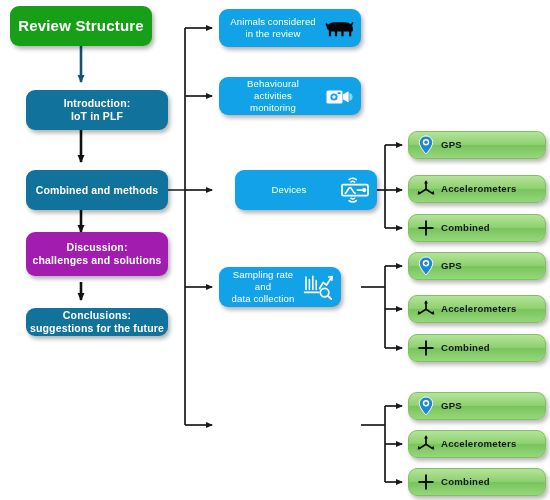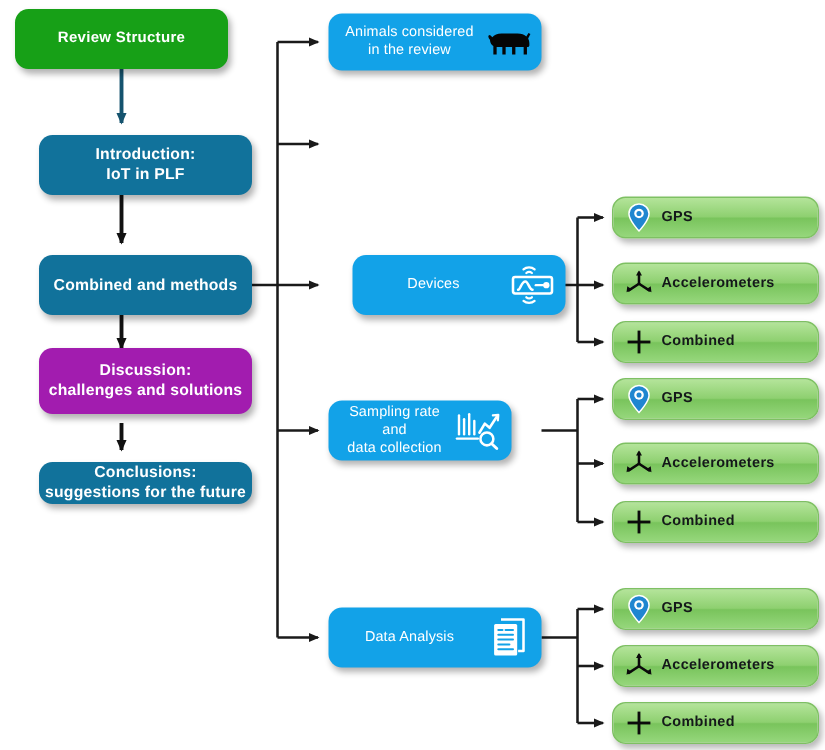--- a/index.html
+++ b/index.html
@@ -36,21 +36,21 @@
     border-radius: 9px;
     line-height: 1.22;
     z-index: 3;
   }
 
   
   .node.root {
     background: #17A017;
     color: #ffffff;
     font-weight: bold;
-    font-size: 10px;
+    font-size: 15px;
     letter-spacing: .2px;
     box-shadow: 2px 3px 4px rgba(0,0,0,.30);
     align-items: center;
   }
 
   
   .node.spine {
     background: #11729B;
     color: #ffffff;
     font-weight: bold;
@@ -197,20 +197,33 @@
           L26.3,14.4 L26.3,19.3 L24.1,19.3 L24.1,14.4 L18.6,14.4 L18.6,19.3
           L16.4,19.3 L16.4,14.4 L12.1,14.4 L12.1,19.3 L9.9,19.3 L9.9,14.4
           L6.1,14.4 L6.1,19.3 L3.9,19.3 L3.9,13.6 C2.5,12.8 1.7,11.4 1.7,9.8
           C1.7,8.9 1.9,8.2 2.3,7.6 Z"></path>
         <path fill="#050505" d="M1.6,6.3 C0.9,6.3 0.4,6.9 0.6,7.6
           C0.9,8.8 1.6,9.7 2.6,10.2 L3.4,8.0 C2.9,7.4 2.3,6.7 1.6,6.3 Z"></path>
       </svg>
     </span>
   </div>
 
+  <div class="node branch" id="n-branch-1" style="left: 219px; top: 77px; width: 142px; height: 38px; background: rgb(18, 162, 232);">
+    <span class="lbl">Behavioural activities<br>monitoring</span>
+    <span class="ic">
+      <svg width="30" height="22" viewBox="0 0 30 22">
+        <rect x="1.5" y="5.5" width="16" height="13" rx="1.6" fill="#ffffff"></rect>
+        <circle cx="9" cy="12" r="3.6" fill="#12A2E8"></circle>
+        <circle cx="9" cy="12" r="1.7" fill="#ffffff"></circle>
+        <rect x="12.6" y="7.2" width="3.0" height="1.9" rx=".5" fill="#12A2E8"></rect>
+        <path d="M18.1,9.3 L23.6,6.2 L23.6,17.6 L18.1,14.6 Z" fill="#ffffff"></path>
+        <path d="M24.3,8.0 C26.4,8.6 27.6,10.1 27.6,12.0 C27.6,13.8 26.4,15.3 24.3,16.0 L24.3,8.0 Z" fill="#8fd8f7"></path>
+      </svg>
+    </span>
+  </div>
 
   <div class="node branch" id="n-branch-2" style="left: 235px; top: 170px; width: 142px; height: 40px; background: rgb(18, 162, 232);">
     <span class="lbl">Devices</span>
     <span class="ic">
       <svg width="32" height="30" viewBox="0 0 32 30">
         <path d="M10.0,4.6 C12.0,2.8 15.4,2.8 17.4,4.6" fill="none" stroke="#ffffff" stroke-width="1.5" stroke-linecap="round"></path>
         <path d="M11.9,7.0 C13.0,6.1 14.5,6.1 15.6,7.0" fill="none" stroke="#ffffff" stroke-width="1.5" stroke-linecap="round"></path>
         <path d="M10.0,25.6 C12.0,27.4 15.4,27.4 17.4,25.6" fill="none" stroke="#ffffff" stroke-width="1.5" stroke-linecap="round"></path>
         <path d="M11.9,23.2 C13.0,24.1 14.5,24.1 15.6,23.2" fill="none" stroke="#ffffff" stroke-width="1.5" stroke-linecap="round"></path>
         <rect x="3.0" y="9.6" width="26" height="11" rx="1.4" fill="none" stroke="#ffffff" stroke-width="1.7"></rect>
@@ -233,37 +246,20 @@
         </g>
         <path d="M16.6,15.5 L20.2,9.4 L23.4,12.2 L28.6,4.2" fill="none" stroke="#ffffff" stroke-width="1.7" stroke-linecap="round" stroke-linejoin="round"></path>
         <path d="M25.6,3.9 L29.2,3.6 L28.9,7.3" fill="none" stroke="#ffffff" stroke-width="1.5" stroke-linecap="round" stroke-linejoin="round"></path>
         <path d="M1.6,19.4 L15.6,19.4" stroke="#ffffff" stroke-width="1.6" stroke-linecap="round"></path>
         <circle cx="21.6" cy="19.6" r="4.3" fill="none" stroke="#ffffff" stroke-width="1.7"></circle>
         <path d="M24.8,22.8 L28.2,26.0" stroke="#ffffff" stroke-width="1.9" stroke-linecap="round"></path>
       </svg>
     </span>
   </div>
 
-  <div class="node branch" id="n-branch-4" style="left: 219px; top: 405px; width: 142px; height: 40px; background: rgb(18, 162, 232);">
-    <span class="lbl">Data Analysis</span>
-    <span class="ic">
-      <svg width="30" height="30" viewBox="0 0 30 30">
-        <path d="M9.0,3.0 L24.0,3.0 L24.0,24.0 L20.4,24.0" fill="none" stroke="#ffffff" stroke-width="1.7" stroke-linejoin="round"></path>
-        <rect x="4.4" y="6.0" width="15.4" height="21" rx="1" fill="#ffffff"></rect>
-        <g stroke="#12A2E8" stroke-width="1.35" stroke-linecap="round">
-          <path d="M7.2,10.0 L10.0,10.0"></path>
-          <path d="M12.0,10.0 L17.0,10.0"></path>
-          <path d="M7.2,13.2 L17.0,13.2"></path>
-          <path d="M7.2,16.4 L17.0,16.4"></path>
-          <path d="M7.2,19.6 L14.6,19.6"></path>
-          <path d="M7.2,22.8 L17.0,22.8"></path>
-        </g>
-      </svg>
-    </span>
-  </div>
 
   <div class="node leaf" id="n-leaf-0-0" style="left: 408px; top: 131px; width: 138px; height: 28px;">
     <span class="ic">
       <svg width="16" height="20" viewBox="0 0 16 20">
         <path d="M8,1.0 C4.3,1.0 1.3,3.9 1.3,7.5 C1.3,12.0 8,19.0 8,19.0
                  C8,19.0 14.7,12.0 14.7,7.5 C14.7,3.9 11.7,1.0 8,1.0 Z" fill="#1F86D0" stroke="#ffffff" stroke-width="1"></path>
         <circle cx="8" cy="7.3" r="3.2" fill="#ffffff"></circle>
         <circle cx="8" cy="7.3" r="1.7" fill="#1F86D0"></circle>
       </svg>
     </span>

